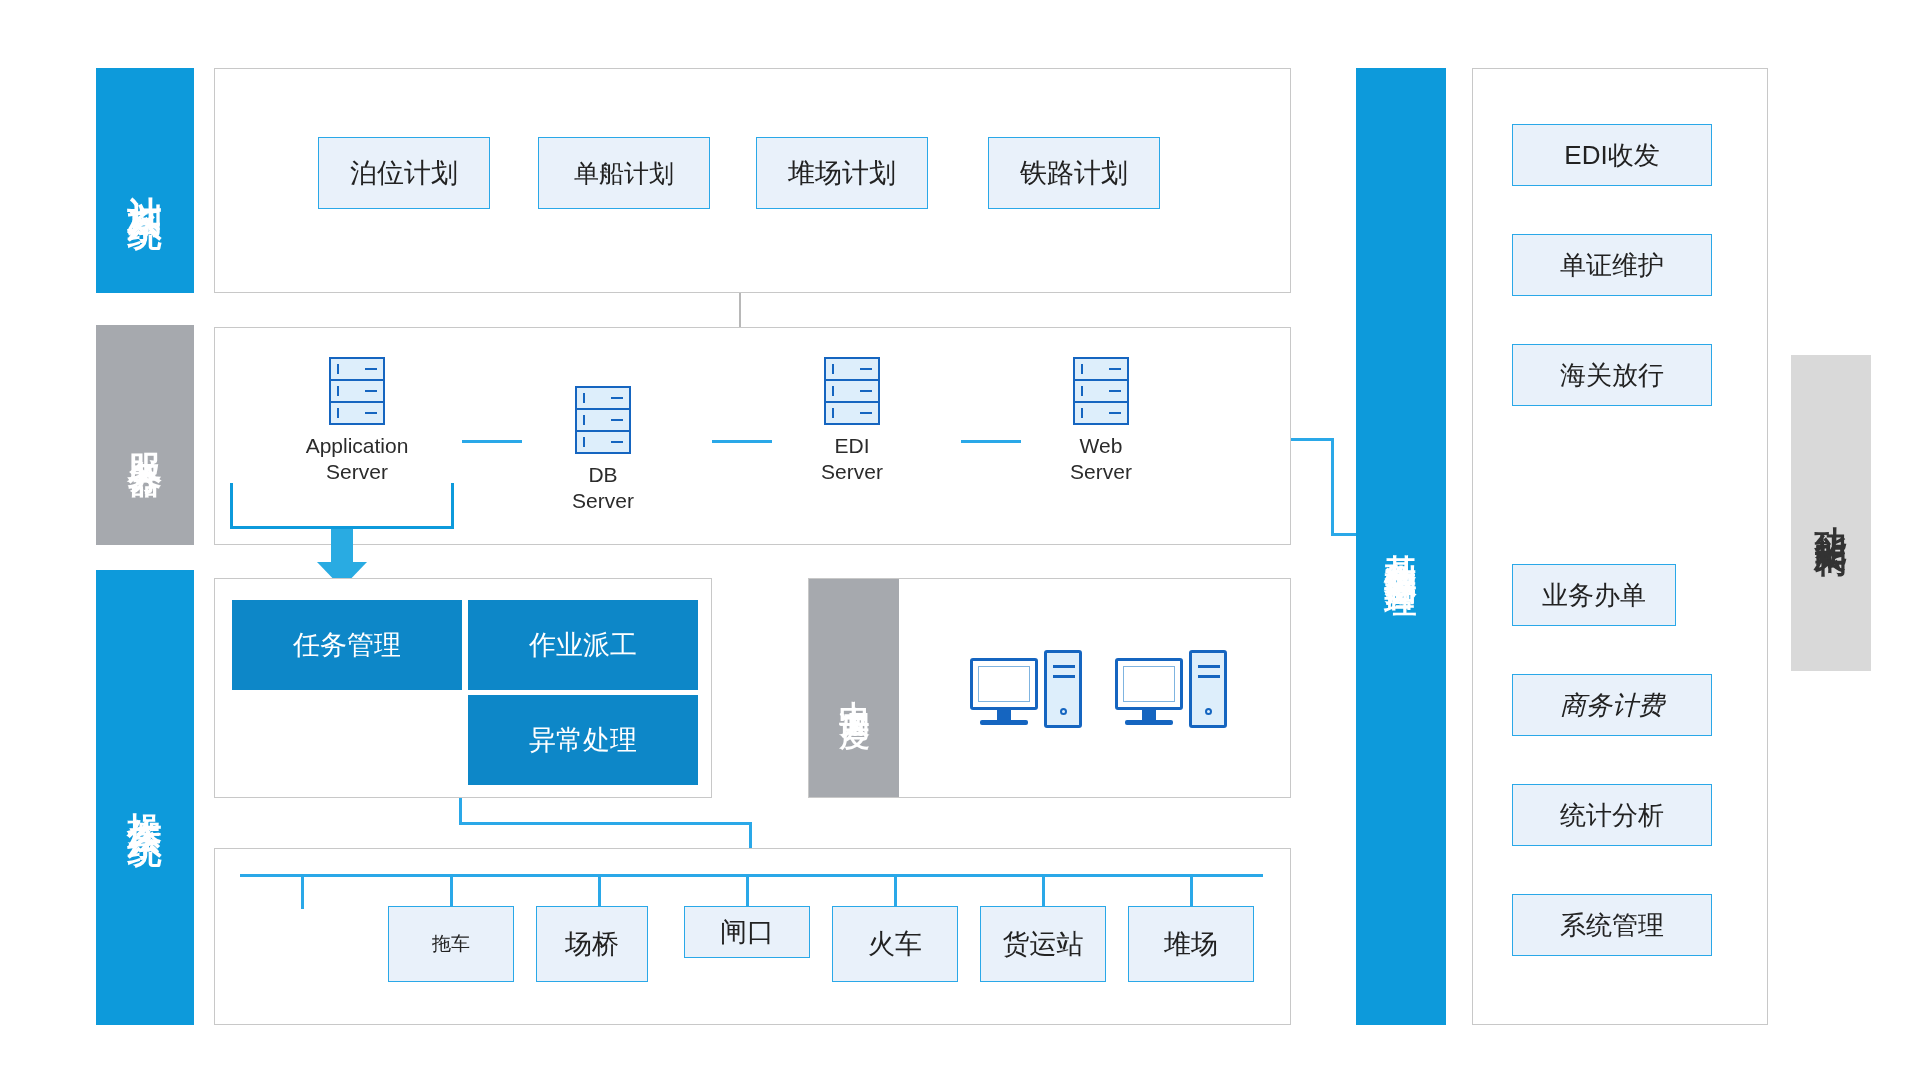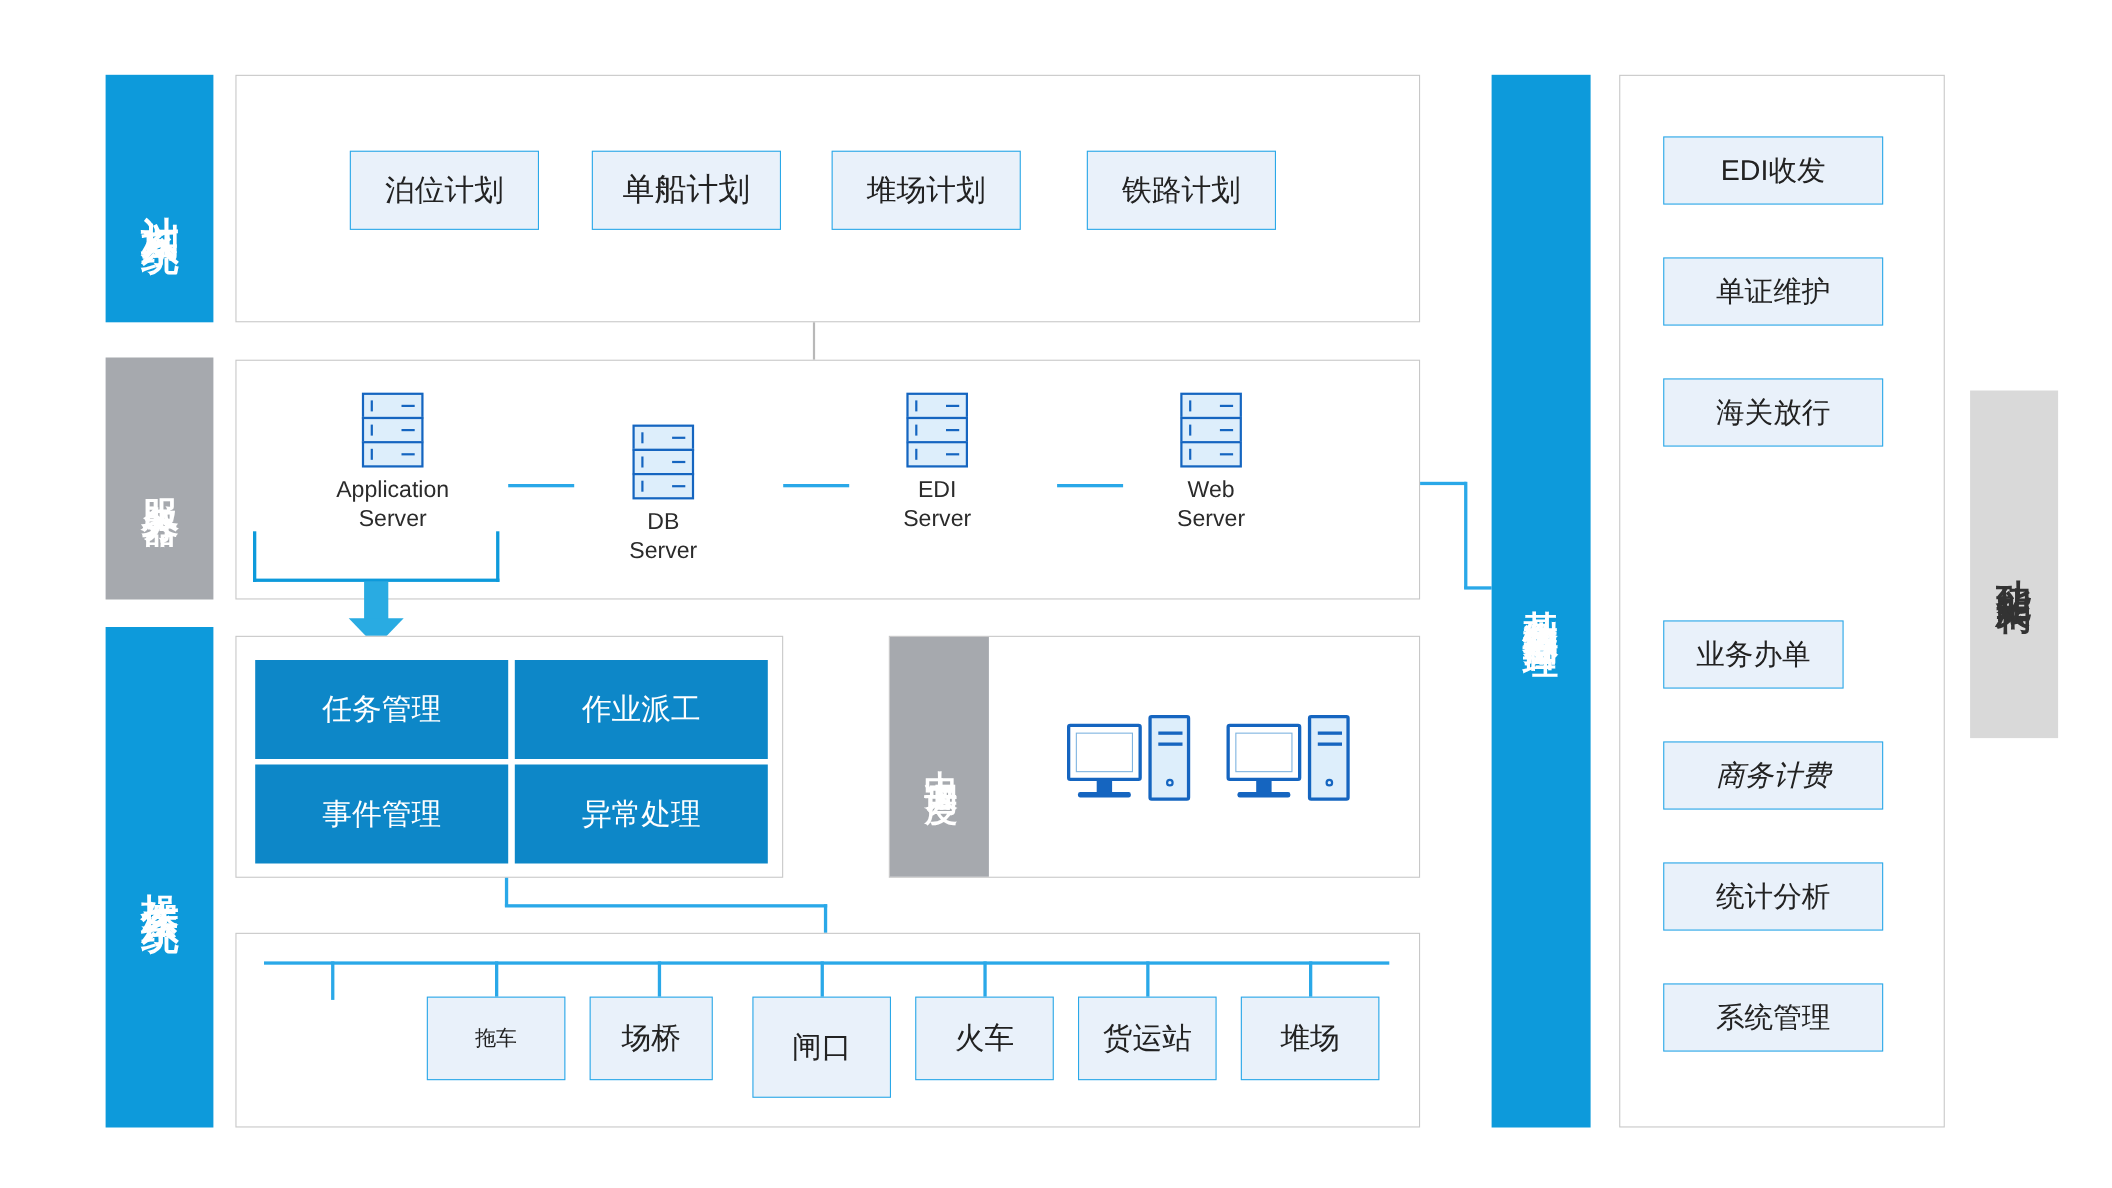--- a/index.html
+++ b/index.html
@@ -136,21 +136,21 @@
 
   <div class="vbar gray" style="left:96px; top:325px; width:98px; height:220px; font-size:34px;">服务器</div>
 
   <div class="vbar blue" style="left:96px; top:570px; width:98px; height:455px; font-size:34px;">操作系统</div>
 
   <div class="panel" style="left:214px; top:68px; width:1077px; height:225px;"></div>
 
   <div class="lbox" style="left:318px; top:137px; width:172px; height:72px; font-size:27px;">
     <span>泊位计划</span>
   </div>
-  <div class="lbox" style="left:538px; top:137px; width:172px; height:72px; font-size:29px;">
+  <div class="lbox" style="left:538px; top:137px; width:172px; height:72px; font-size:25px;">
     <span>单船计划</span>
   </div>
   <div class="lbox" style="left:756px; top:137px; width:172px; height:72px; font-size:27px;">
     <span>堆场计划</span>
   </div>
   <div class="lbox" style="left:988px; top:137px; width:172px; height:72px; font-size:27px;">
     <span>铁路计划</span>
   </div>
 
   <div class="ln gray" style="left:739px; top:293px; width:2px; height:35px;"></div>
@@ -253,23 +253,20 @@
   <div class="arrow-shaft" style="left:331px; top:529px; width:22px; height:35px;"></div>
   <div class="arrow-head" style="left:317px; top:562px;"></div>
 
   <div class="panel" style="left:214px; top:578px; width:498px; height:220px;"></div>
 
   <div class="sbox" style="left:232px; top:600px; width:230px; height:90px; font-size:27px;">
     <span>任务管理</span>
   </div>
   <div class="sbox" style="left:468px; top:600px; width:230px; height:90px; font-size:27px;">
     <span>作业派工</span>
-  </div>
-  <div class="sbox" style="left:232px; top:695px; width:230px; height:90px; font-size:27px;">
-    <span>事件管理</span>
   </div>
   <div class="sbox" style="left:468px; top:695px; width:230px; height:90px; font-size:27px;">
     <span>异常处理</span>
   </div>
 
   <div class="panel" style="left:808px; top:578px; width:483px; height:220px;"></div>
 
   <div class="vbar gray" style="left:809px; top:579px; width:90px; height:218px; font-size:30px;">中央调度</div>
 
   <div class="pc" style="left:970px; top:650px; width:115px; height:80px;">
@@ -313,21 +310,21 @@
   <div class="ln" style="left:894px; top:874px; width:3px; height:35px;"></div>
   <div class="ln" style="left:1042px; top:874px; width:3px; height:35px;"></div>
   <div class="ln" style="left:1190px; top:874px; width:3px; height:35px;"></div>
 
   <div class="lbox" style="left:388px; top:906px; width:126px; height:76px; font-size:19px;">
     <span>拖车</span>
   </div>
   <div class="lbox" style="left:536px; top:906px; width:112px; height:76px; font-size:27px;">
     <span>场桥</span>
   </div>
-  <div class="lbox" style="left:684px; top:906px; width:126px; height:92px; font-size:27px;text-align:right;">
+  <div class="lbox" style="left:684px; top:906px; width:126px; height:52px; font-size:27px;text-align:right;">
     <span>闸口</span>
   </div>
   <div class="lbox" style="left:832px; top:906px; width:126px; height:76px; font-size:27px;">
     <span>火车</span>
   </div>
   <div class="lbox" style="left:980px; top:906px; width:126px; height:76px; font-size:27px;">
     <span>货运站</span>
   </div>
   <div class="lbox" style="left:1128px; top:906px; width:126px; height:76px; font-size:27px;">
     <span>堆场</span>

